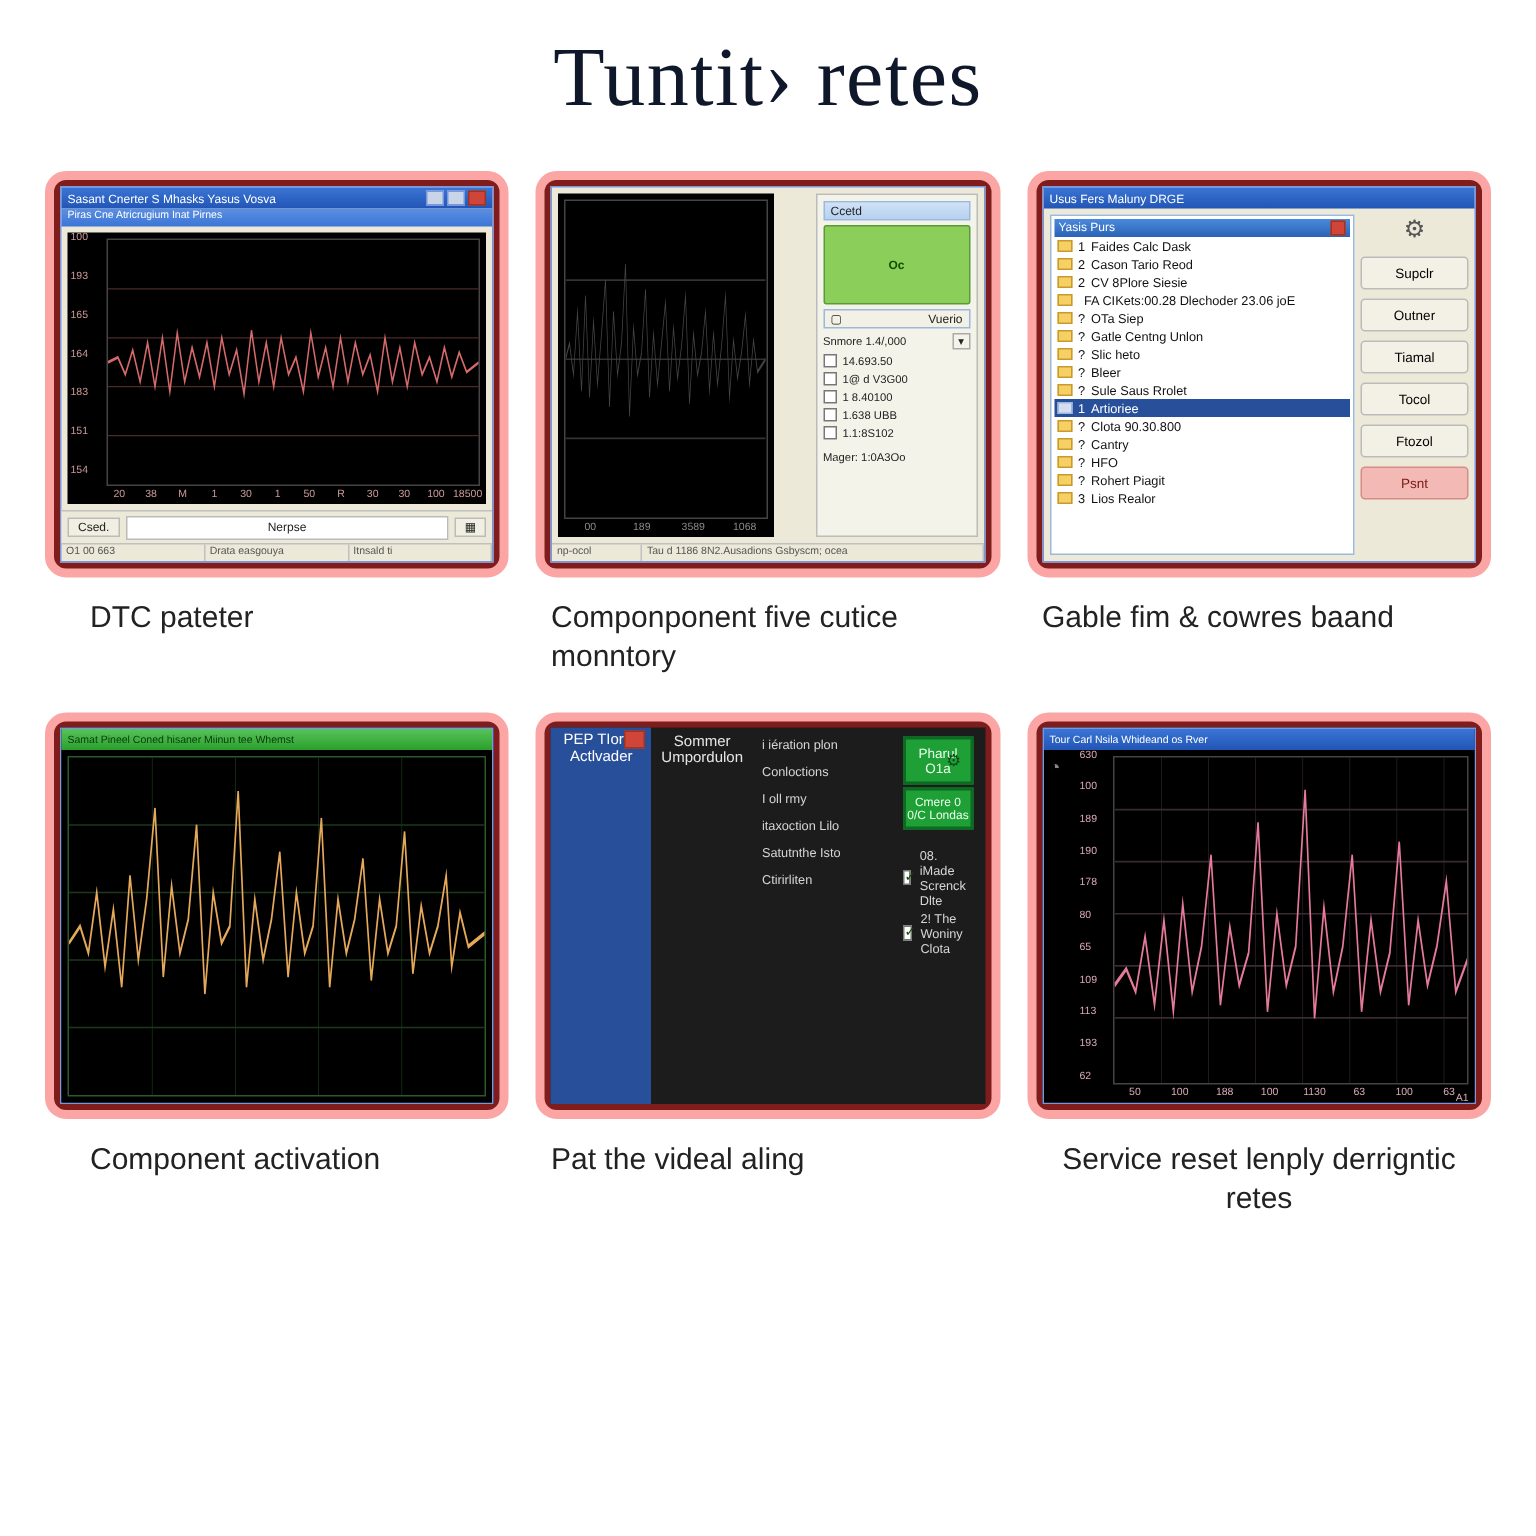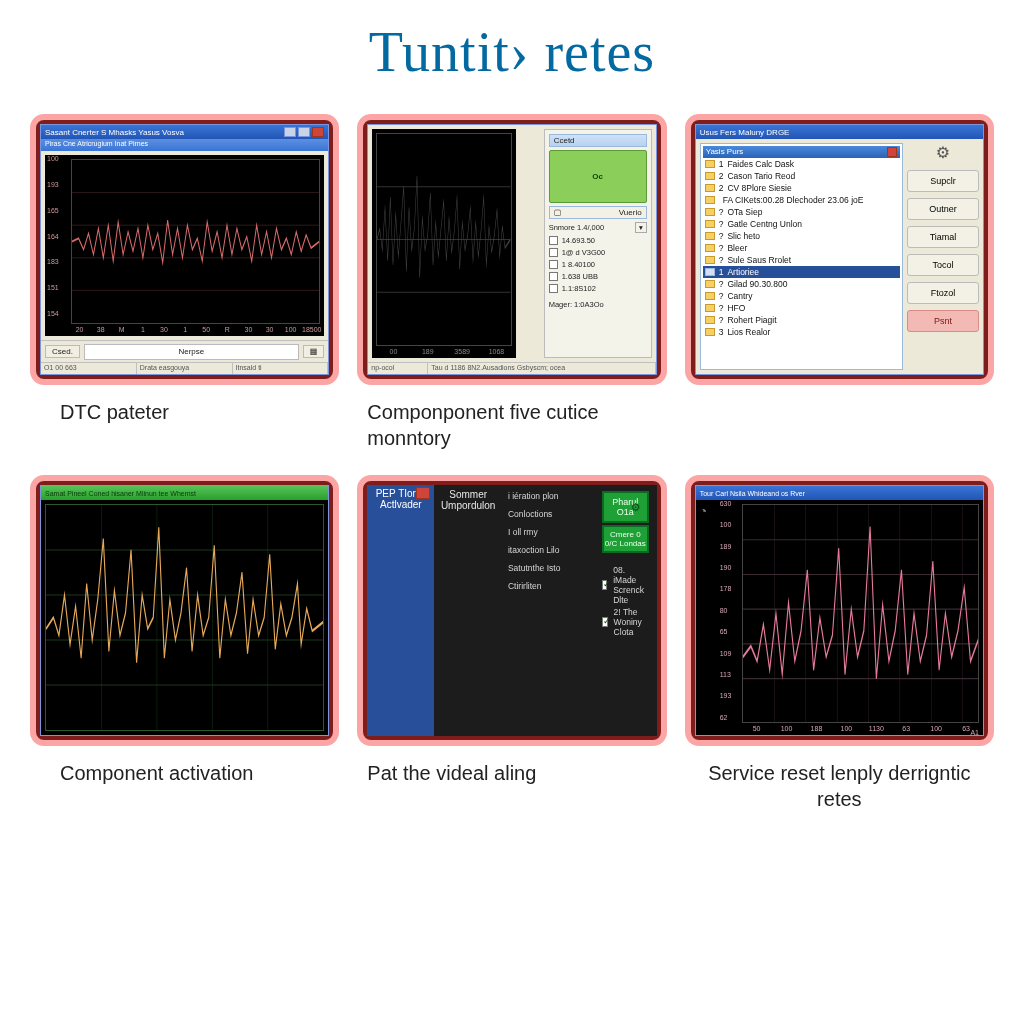--- a/index.html
+++ b/index.html
@@ -12,21 +12,21 @@
   }
   .page {
     width: 100%;
     height: 100%;
     padding: 20px 30px;
   }
   .main-title {
     text-align: center;
     font-family: 'Times New Roman', serif;
     font-size: 56px;
-    color: #0369a1;
+    color: #0f172a;
     font-weight: normal;
     margin-bottom: 30px;
     letter-spacing: 1px;
   }
   .grid {
     display: grid;
     grid-template-columns: repeat(3, 1fr);
     gap: 24px 18px;
   }
   .cell { display: flex; flex-direction: column; }
@@ -476,21 +476,21 @@
                     <span>Sule Saus Rrolet</span>
                   </div>
                   <div class="tree-item sel">
                     <span class="folder"></span>
                     <span>1</span>
                     <span>Artioriee</span>
                   </div>
                   <div class="tree-item">
                     <span class="folder"></span>
                     <span>?</span>
-                    <span>Gilad 90.30.800</span>
+                    <span>Clota 90.30.800</span>
                   </div>
                   <div class="tree-item">
                     <span class="folder"></span>
                     <span>?</span>
                     <span>Cantry</span>
                   </div>
                   <div class="tree-item">
                     <span class="folder"></span>
                     <span>?</span>
                     <span>HFO</span>
@@ -512,20 +512,21 @@
               <button>Supclr</button>
               <button>Outner</button>
               <button>Tiamal</button>
               <button>Tocol</button>
               <button>Ftozol</button>
               <button class="red">Psnt</button>
             </div>
           </div>
         </div>
       </div>
+      <div class="caption right">Gable fim &amp; cowres baand</div>
     </div>
 
     <div class="cell">
       <div class="thumb">
         <div class="win" style="background:#000;">
           <div class="toolbar">Samat Pineel Coned hisaner Miinun tee Whemst</div>
           <div class="graph" style="margin:0;">
             <div class="inner-graph" style="left:4px;right:4px;top:4px;bottom:4px;border:1px solid #2a5a2a;">
               <svg viewBox="0 0 300 100" preserveAspectRatio="none">
                 <g stroke="#1a3a1a" stroke-width="0.5">

